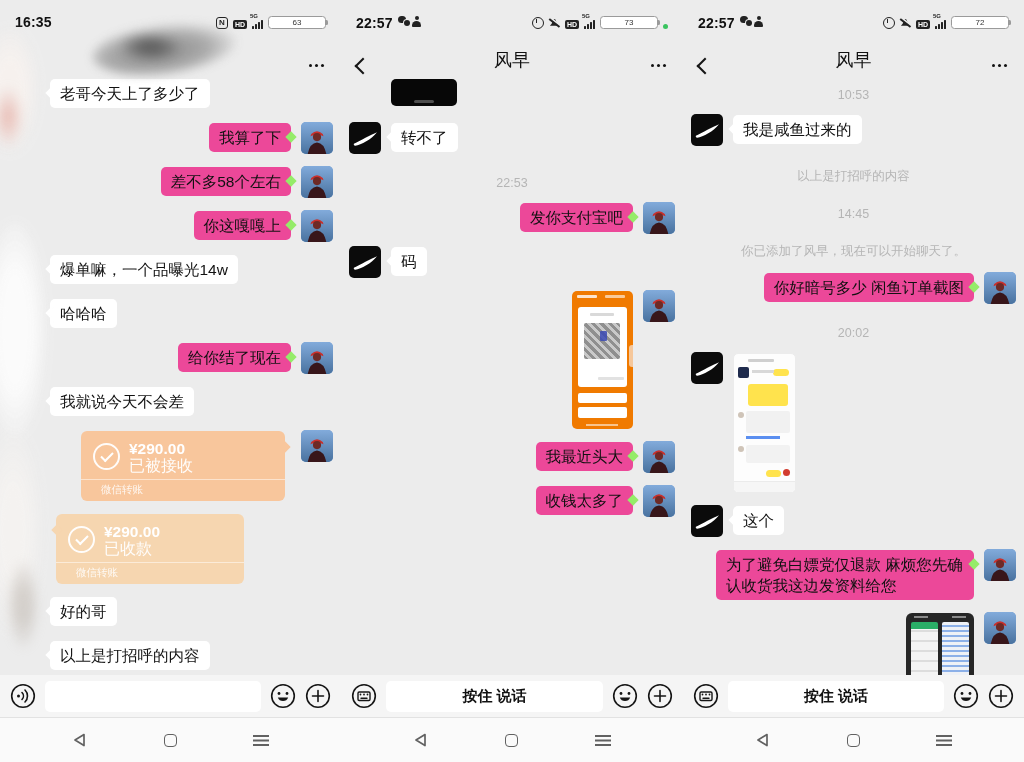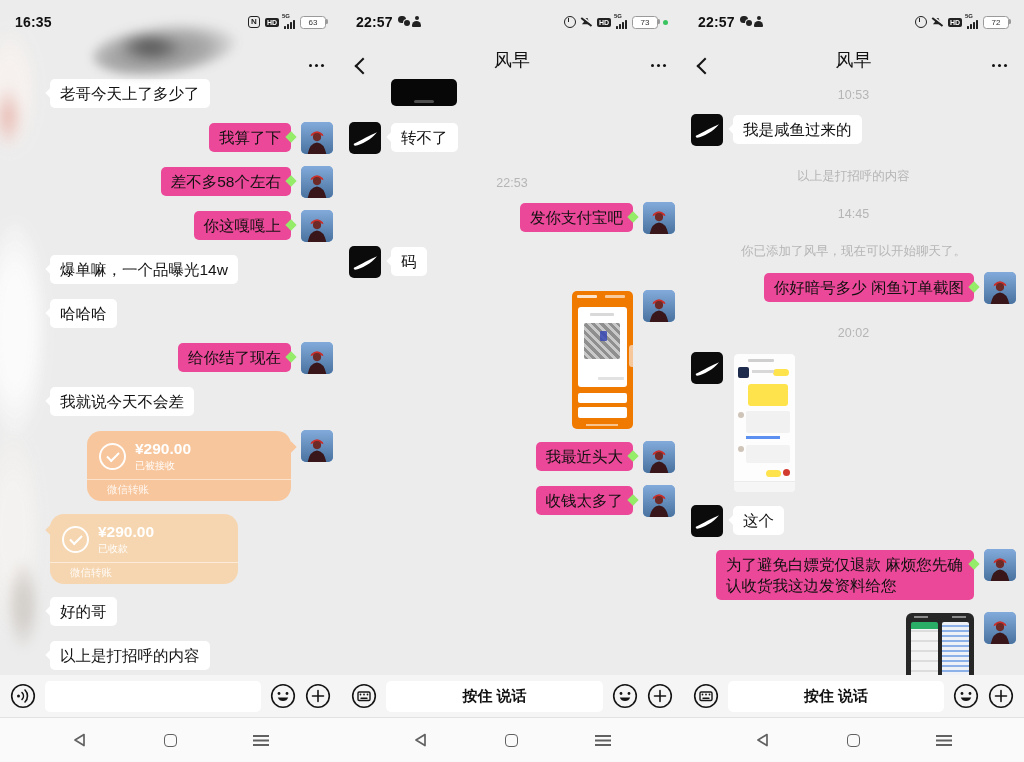--- a/index.html
+++ b/index.html
@@ -3,32 +3,32 @@
 <meta charset="utf-8">
 <style>
   html,body{margin:0;padding:0}
   body{width:1024px;height:762px;display:flex;overflow:hidden;background:#ececec;
        font-family:"Liberation Sans","DejaVu Sans",sans-serif;color:#111}
   .phone-panel{position:relative;height:762px;display:flex;flex-direction:column;background:#ececec;overflow:hidden}
   .p0{width:341px}.p1{width:342px}.p2{width:341px}
 
   
   .status-bar{height:28px;flex:0 0 auto;display:flex;align-items:center;justify-content:space-between;padding:8px 15px 0}
-  .status-left,.status-right{display:flex;align-items:center;gap:5px}
+  .status-left,.status-right{display:flex;align-items:flex-end;gap:5px}
   .status-time{font-size:14px;font-weight:700;letter-spacing:.2px}
   .st-icon{display:inline-flex;align-items:center}
   .hd-badge{font-size:7px;font-weight:700;color:#fff;background:#222;border-radius:2px;padding:1px 2px;line-height:1}
   .nfc-badge{font-size:8px;font-weight:700;color:#222;border:1.4px solid #222;border-radius:3px;padding:0 2px;height:10px;line-height:10px}
   .signal{display:inline-flex;align-items:flex-end;gap:1px;position:relative;padding-top:5px}
   .signal .g5{position:absolute;top:-2px;left:-2px;font-size:6px;font-weight:700;color:#222}
   .signal b{display:block;width:2px;background:#222;border-radius:.5px}
   .signal b:nth-child(2){height:3px}.signal b:nth-child(3){height:5px}
   .signal b:nth-child(4){height:7px}.signal b:nth-child(5){height:9px}
   .battery{min-width:20px;height:11px;border:1.2px solid #9a9a9a;border-radius:3.5px;display:inline-flex;align-items:center;justify-content:center;
-           font-size:8px;color:#333;padding:0 2px;position:relative;background:#fff}
+           font-size:8px;color:#333;padding:0 18px;position:relative;background:#fff}
   .battery::after{content:"";position:absolute;right:-3.4px;top:2.5px;width:2px;height:5px;background:#9a9a9a;border-radius:0 1.5px 1.5px 0}
   .green-dot{width:5px;height:5px;border-radius:50%;background:#3ac45f}
   .alarm{width:10px;height:10px;border:1.4px solid #222;border-radius:50%;position:relative}
   .alarm::after{content:"";position:absolute;left:3.2px;top:1.4px;width:1.4px;height:3.4px;background:#222}
   .mute{position:relative;width:11px;height:11px}
   .mute::before{content:"";position:absolute;left:1px;top:1px;width:9px;height:8px;background:#222;
                 clip-path:polygon(50% 0,64% 10%,80% 60%,100% 85%,0 85%,20% 60%,36% 10%)}
   .mute::after{content:"";position:absolute;left:-1px;top:4px;width:13px;height:1.6px;background:#222;transform:rotate(38deg);box-shadow:0 -1.6px 0 #ececec}
   .wx-badge{position:relative;width:14px;height:11px}
   .wx-badge::before{content:"";position:absolute;left:0;top:0;width:8px;height:7px;background:#222;border-radius:3.5px}
@@ -52,30 +52,30 @@
   .avatar{width:32px;height:32px;border-radius:5px;flex:0 0 auto;overflow:hidden;cursor:pointer}
   .avatar.placeholder{visibility:hidden}
   .avatar svg{display:block;width:100%;height:100%}
   .bubble{max-width:234px;padding:4px 10px;border-radius:5px;font-size:15.5px;line-height:21px;position:relative;margin:1px 10px 0}
   .bubble.white{background:#fff}
   .bubble.white::before{content:"";position:absolute;left:-3.5px;top:10px;width:8px;height:8px;background:#fff;transform:rotate(45deg)}
   .bubble.green{background:#ec4899;max-width:238px}
   .bubble.green::before{content:"";position:absolute;right:-3.5px;top:10px;width:8px;height:8px;background:#95ec69;transform:rotate(45deg)}
 
   
-  .transfer{border-radius:14px;color:#fff;margin:1px 10px 0;position:relative;cursor:pointer}
+  .transfer{border-radius:6px;color:#fff;margin:1px 16px 0;position:relative;cursor:pointer}
   .transfer.dark{background:#f8c69c;width:204px}
   .transfer.light{background:#f6d6b0;width:188px}
   .transfer.tail-right::before{content:"";position:absolute;right:-3.5px;top:12px;width:8px;height:8px;background:inherit;transform:rotate(45deg)}
   .transfer.tail-left::before{content:"";position:absolute;left:-3.5px;top:12px;width:8px;height:8px;background:inherit;transform:rotate(45deg)}
   .tr-main{display:flex;align-items:center;gap:9px;padding:8px 12px 5px}
   .tr-check{width:27px;height:27px;border:2px solid rgba(255,255,255,.95);border-radius:50%;position:relative;flex:0 0 auto;box-sizing:border-box}
   .tr-check::after{content:"";position:absolute;left:6px;top:6.5px;width:10px;height:5px;border-left:2px solid #fff;border-bottom:2px solid #fff;transform:rotate(-45deg)}
   .tr-amount{font-size:15.5px;font-weight:600;line-height:19px}
-  .tr-status{font-size:10px;line-height:16px;opacity:.95}
+  .tr-status{font-size:16px;line-height:16px;opacity:.95}
   .tr-footer{border-top:1px solid rgba(255,255,255,.5);padding:3px 20px 4px;font-size:10.5px;color:rgba(255,255,255,.85)}
 
   
   .chat-img{position:relative;margin:1px 10px 0;border-radius:5px;overflow:hidden;flex:0 0 auto;cursor:pointer}
   .chat-img i{position:absolute;display:block;font-style:normal}
   .img-black{width:66px;height:27px;background:#070707}
   .img-black .bar{bottom:3px;left:50%;transform:translateX(-50%);width:20px;height:3px;background:#4d4d4d;border-radius:1.5px}
 
   .img-qr{width:61px;height:138px;background:#f07a00}
   .img-qr .q-hd{top:4px;left:5px;width:20px;height:3px;background:rgba(255,255,255,.8);border-radius:1px;box-shadow:28px 0 0 rgba(255,255,255,.6)}

